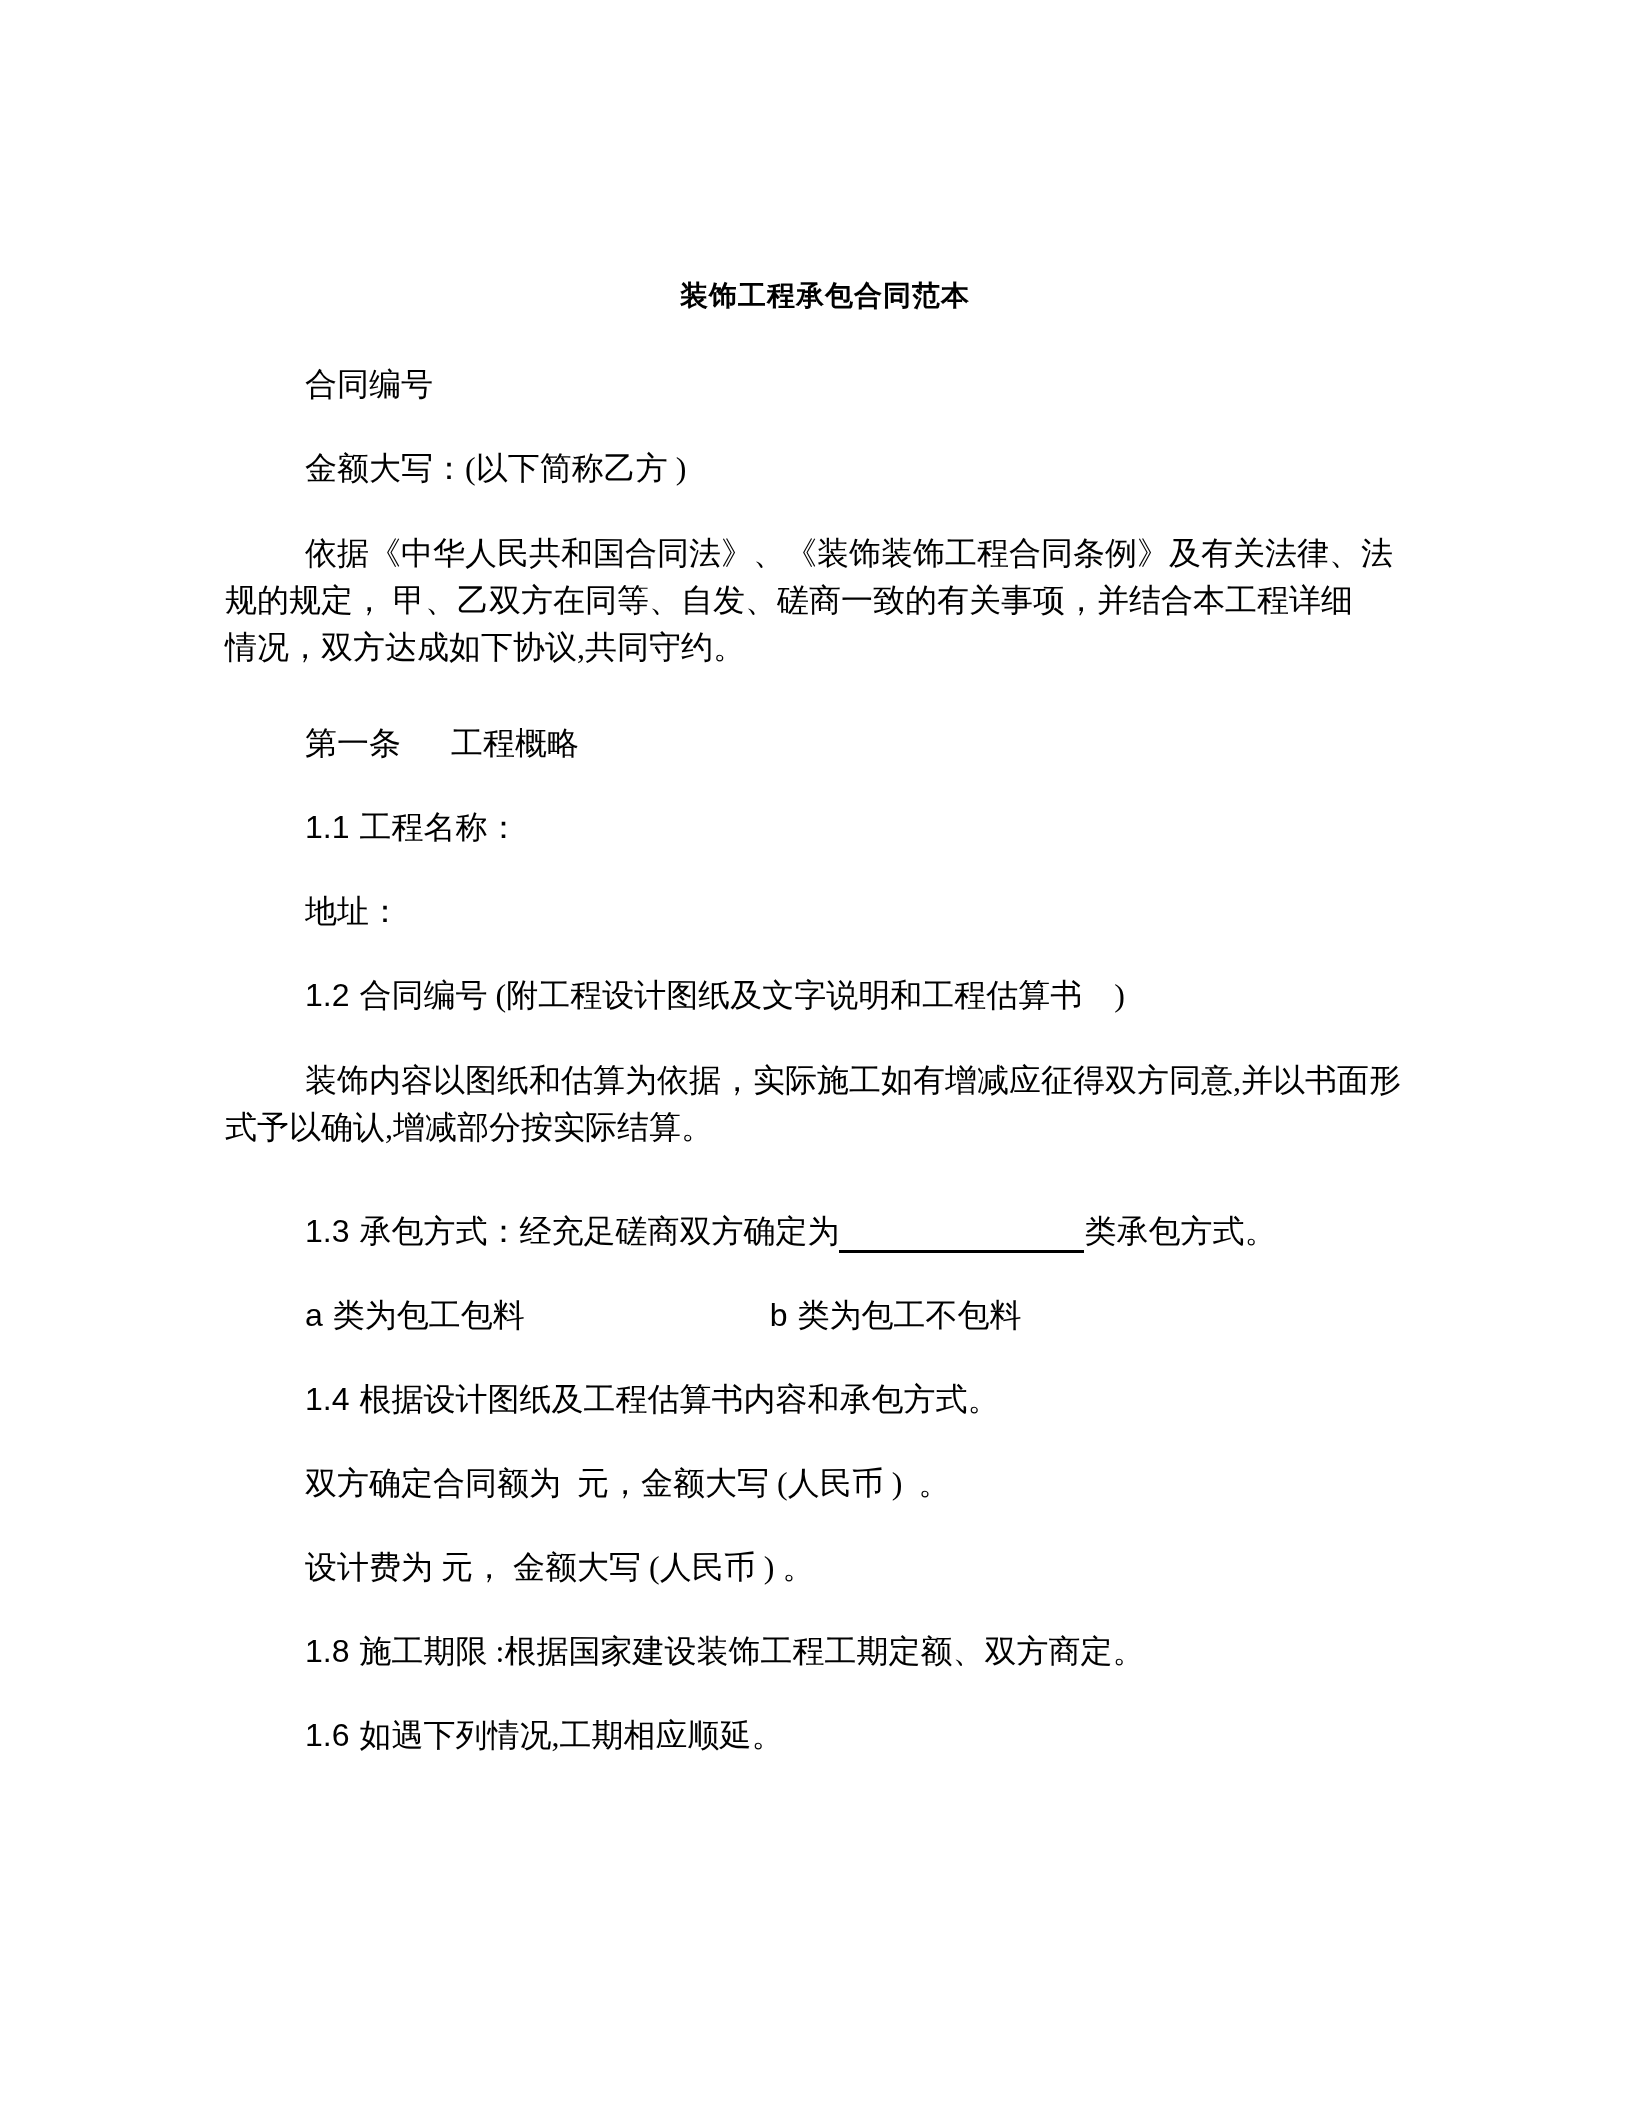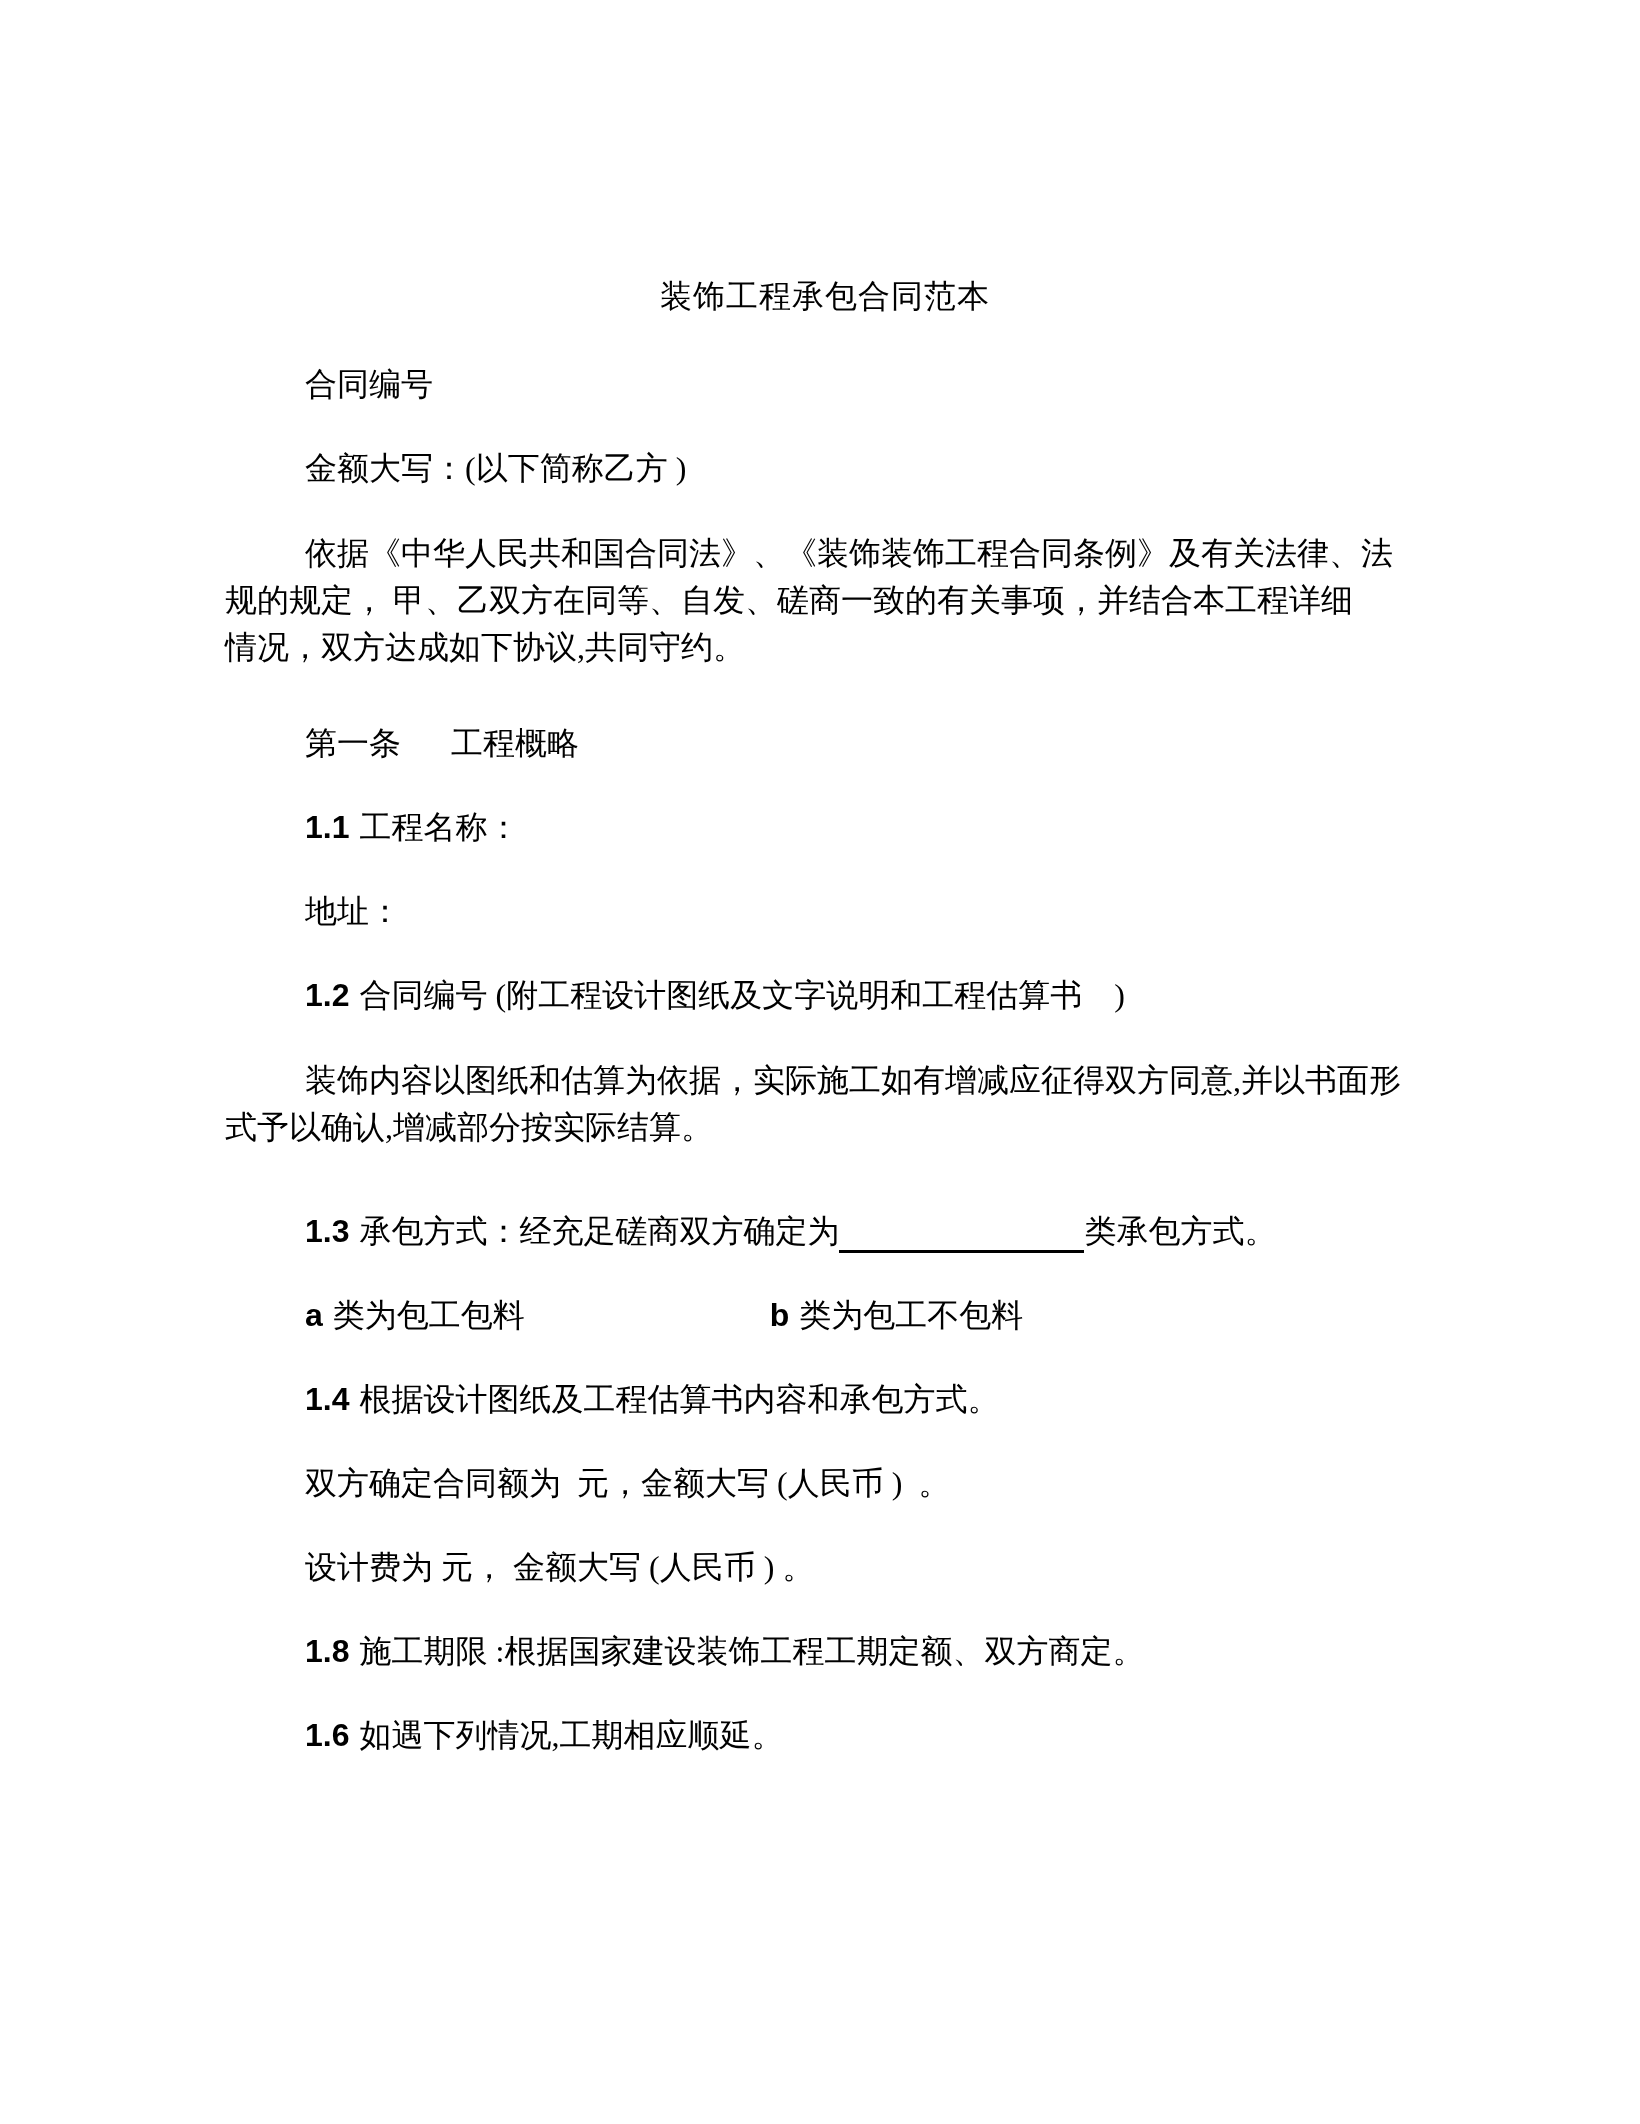--- a/index.html
+++ b/index.html
@@ -14,43 +14,43 @@
     background: #ffffff;
     color: #000000;
     font-family: "Liberation Serif", "DejaVu Serif", serif;
     font-size: 32px;
     box-sizing: border-box;
     padding: 272px 215px 0 225px;
     overflow: hidden;
   }
   .title {
     margin: 0 0 42px 0;
-    font-size: 32px;
-    font-weight: 400;
+    font-size: 28px;
+    font-weight: 700;
     line-height: 48px;
     text-align: center;
     letter-spacing: 1px;
   }
   .line {
     margin: 0 0 40px 80px;
     line-height: 44px;
     white-space: pre;
   }
   .para {
     margin: 0 0 50px 0;
     line-height: 47px;
     text-indent: 80px;
     white-space: pre-wrap;
   }
   .para.tight {
     margin-bottom: 58px;
   }
   .num {
     font-family: "Liberation Sans", "DejaVu Sans", sans-serif;
-    font-weight: 700;
+    font-weight: 400;
     margin-right: 10px;
   }
   .heading-gap {
     display: inline-block;
     width: 50px;
   }
   .blank {
     display: inline-block;
     border-bottom: 3px solid #000000;
     height: 36px;

